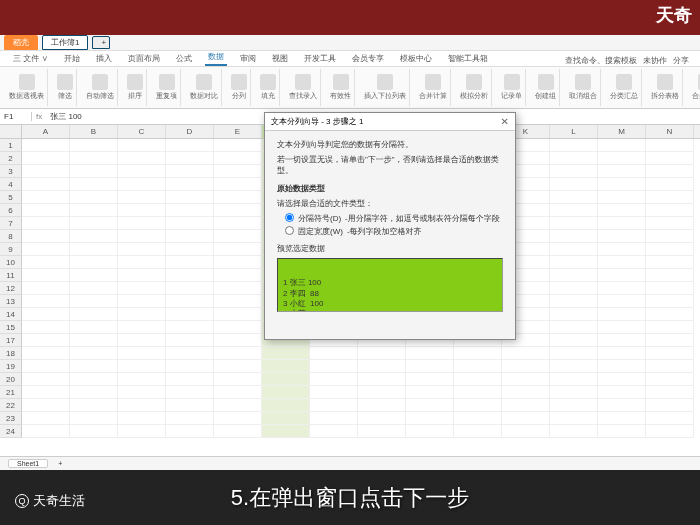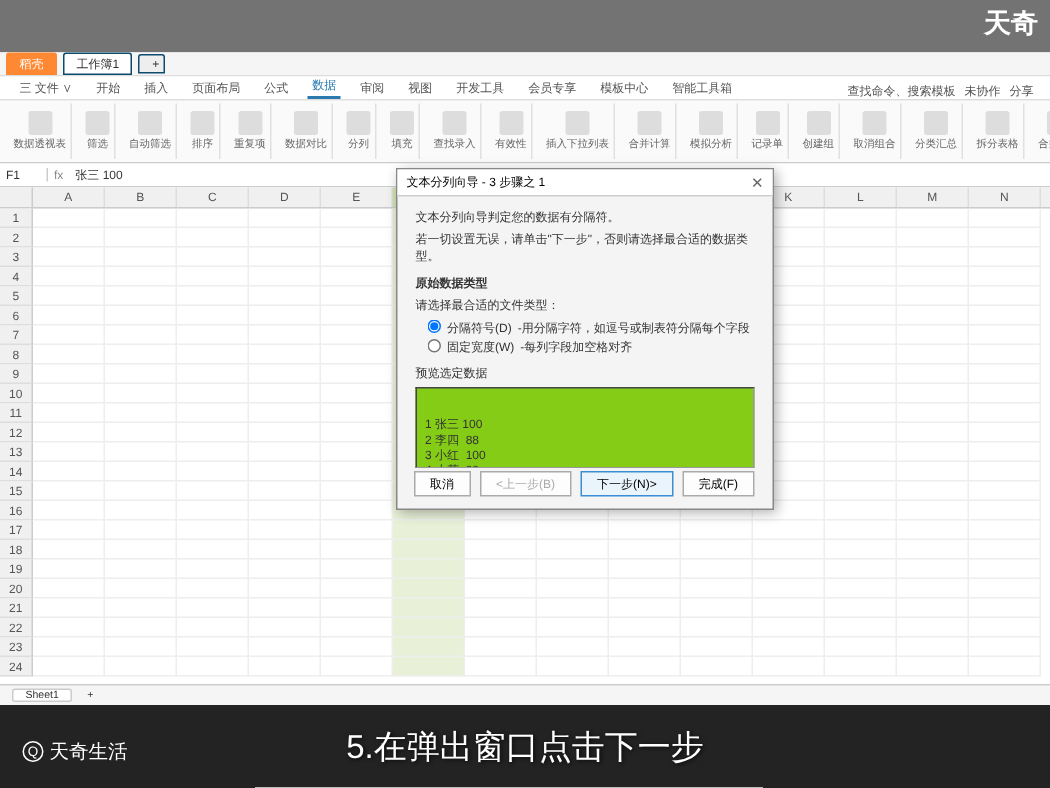--- a/index.html
+++ b/index.html
@@ -1,17 +1,17 @@
 <!DOCTYPE html>
 <html><head>
 <meta charset="utf-8">
 <style>
 * { margin: 0; padding: 0; box-sizing: border-box; font-family: "Microsoft YaHei", Arial, sans-serif; }
 body { width: 700px; height: 525px; background: #e8e8e8; overflow: hidden; position: relative; }
-.black-top { position: absolute; top: 0; left: 0; width: 100%; height: 35px; background: #737373; color: #fff; }
+.black-top { position: absolute; top: 0; left: 0; width: 100%; height: 35px; background: #7f1d1d; color: #fff; }
 .black-top .brand { position: absolute; right: 8px; top: 3px; font-size: 18px; font-weight: bold; }
 .black-bottom { position: absolute; bottom: 0; left: 0; width: 100%; height: 55px; background: rgba(0,0,0,0.85); color: #fff; display: flex; align-items: center; }
 .black-bottom .logo { position: absolute; left: 15px; bottom: 15px; font-size: 13px; display: flex; align-items: center; gap: 4px; }
 .black-bottom .subtitle { width: 100%; text-align: center; font-size: 22px; font-weight: 500; text-shadow: 1px 1px 3px rgba(0,0,0,0.8); }
 .app { position: absolute; top: 35px; left: 0; width: 100%; height: 435px; background: #fff; font-size: 9px; color: #333; }
 .tabbar { height: 16px; background: #f5f5f5; border-bottom: 1px solid #ddd; display: flex; align-items: center; padding: 0 4px; gap: 4px; }
 .tab { padding: 1px 8px; background: #fff; border: 1px solid #0c4a6e; border-radius: 2px 2px 0 0; font-size: 8px; }
 .tab.orange { background: #ff8833; color: #fff; border-color: #ff8833; }
 .tab.plus { background: #eee; width: 14px; text-align: center; }
 .ribbon-tabs { height: 16px; background: #fff; border-bottom: 1px solid #ddd; display: flex; align-items: end; padding: 0 10px; gap: 10px; font-size: 8px; position: relative; }
@@ -444,37 +444,20 @@
           <div class="cell"></div>
           <div class="cell"></div>
           <div class="cell"></div>
           <div class="cell"></div>
           <div class="cell"></div>
           <div class="cell"></div>
           <div class="cell"></div>
           <div class="cell"></div>
         </div>
         <div class="row">
-          <div class="rh">16</div>
-          <div class="cell"></div>
-          <div class="cell"></div>
-          <div class="cell"></div>
-          <div class="cell"></div>
-          <div class="cell"></div>
-          <div class="cell sel"></div>
-          <div class="cell"></div>
-          <div class="cell"></div>
-          <div class="cell"></div>
-          <div class="cell"></div>
-          <div class="cell"></div>
-          <div class="cell"></div>
-          <div class="cell"></div>
-          <div class="cell"></div>
-        </div>
-        <div class="row">
           <div class="rh">17</div>
           <div class="cell"></div>
           <div class="cell"></div>
           <div class="cell"></div>
           <div class="cell"></div>
           <div class="cell"></div>
           <div class="cell sel"></div>
           <div class="cell"></div>
           <div class="cell"></div>
           <div class="cell"></div>
@@ -635,26 +618,20 @@
     <div class="dlg-preview">
       <p>预览选定数据</p>
       <div class="preview-box">
         <div>1 张三 100</div>
         <div>2 李四  88</div>
         <div>3 小红  100</div>
         <div>4 小花  93</div>
       </div>
     </div>
   </div>
-  <div class="dlg-buttons">
-    <button class="dlg-btn">取消</button>
-    <button class="dlg-btn disabled">&lt;上一步(B)</button>
-    <button class="dlg-btn primary">下一步(N)&gt;</button>
-    <button class="dlg-btn">完成(F)</button>
-  </div>
 </div>
 
 <div class="black-bottom">
   <div class="logo">
     <span class="circle-q">Q</span>
     <span>天奇生活</span>
   </div>
   <div class="subtitle">5.在弹出窗口点击下一步</div>
 </div>
 

